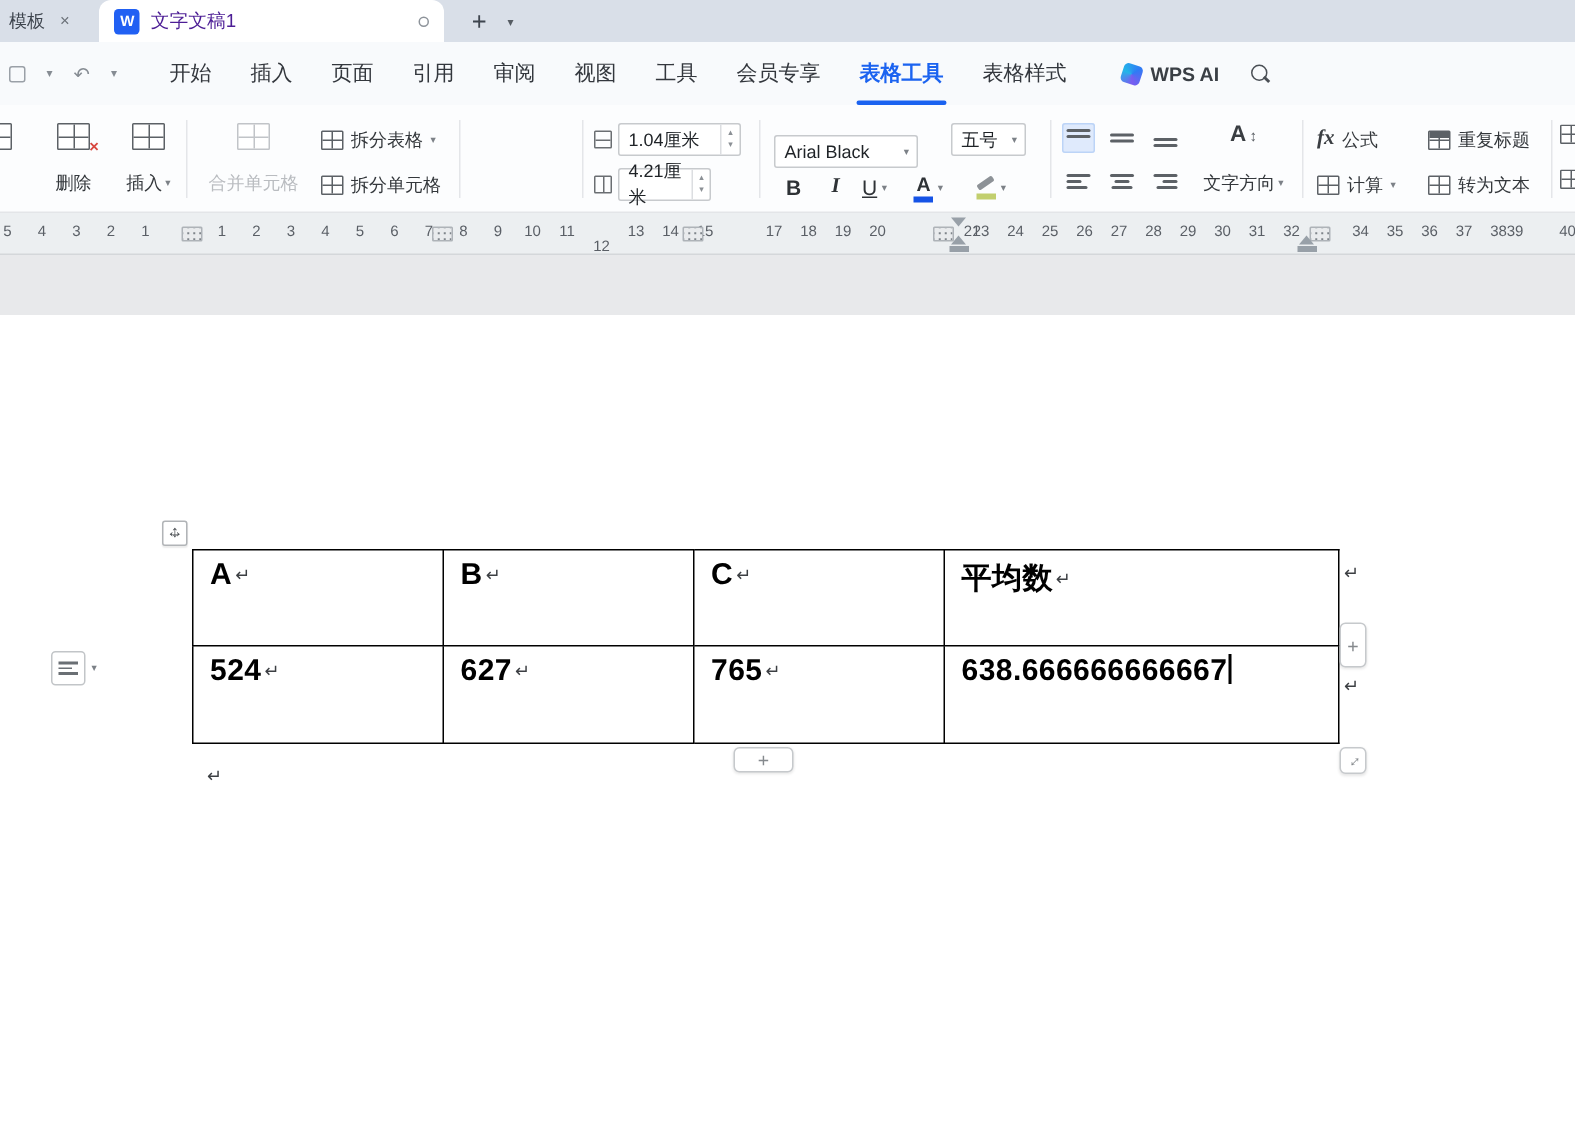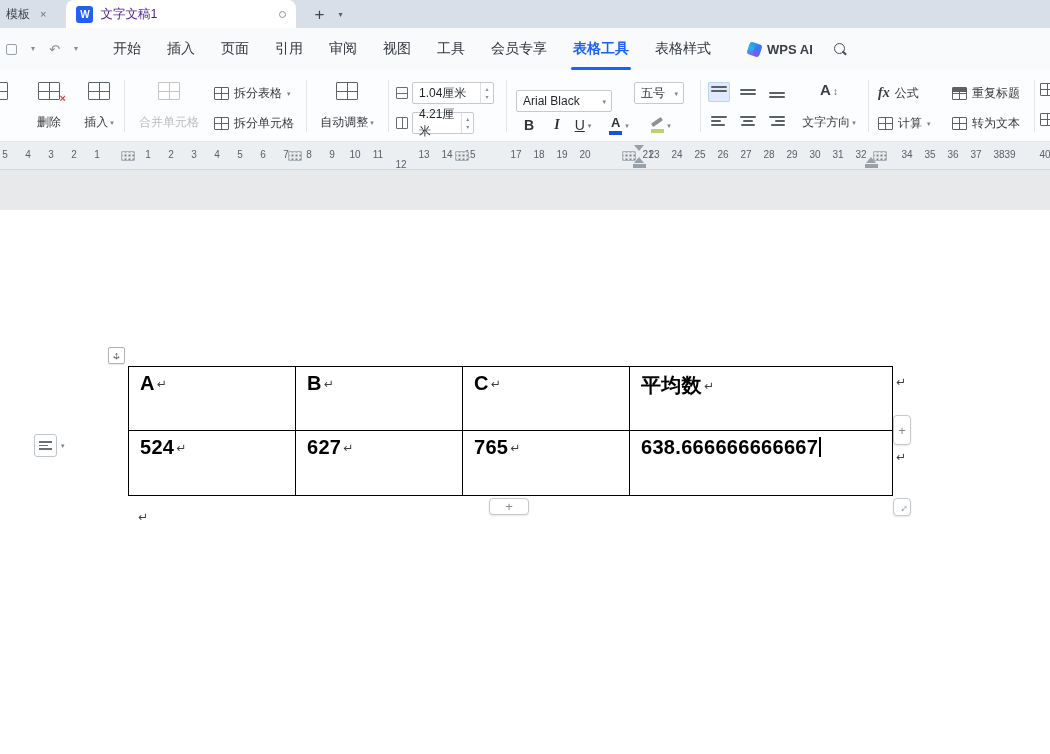--- a/index.html
+++ b/index.html
@@ -187,27 +187,20 @@
   <div class="sbtn" style="left:214px;top:13px">
     <span class="gicon"></span>
     <span>拆分表格</span>
     <span class="chev">▾</span>
   </div>
   <div class="sbtn" style="left:214px;top:43px">
     <span class="gicon"></span>
     <span>拆分单元格</span>
   </div>
 
-  <div class="bigbtn" style="left:314px;width:66px">
-    <div class="gicon big"></div>
-    <span class="blabel">
-        <span>自动调整</span>
-        <span class="chev">▾</span>
-      </span>
-  </div>
 
   <span class="szic h" style="left:396px;top:17px"></span>
   <div class="field spin" style="left:412px;top:12px;width:82px">
     <span>1.04厘米</span>
     <span class="arrows">
       <span>▴</span>
         <span>▾</span>
     </span>
   </div>
   <span class="szic v" style="left:396px;top:47px"></span>

